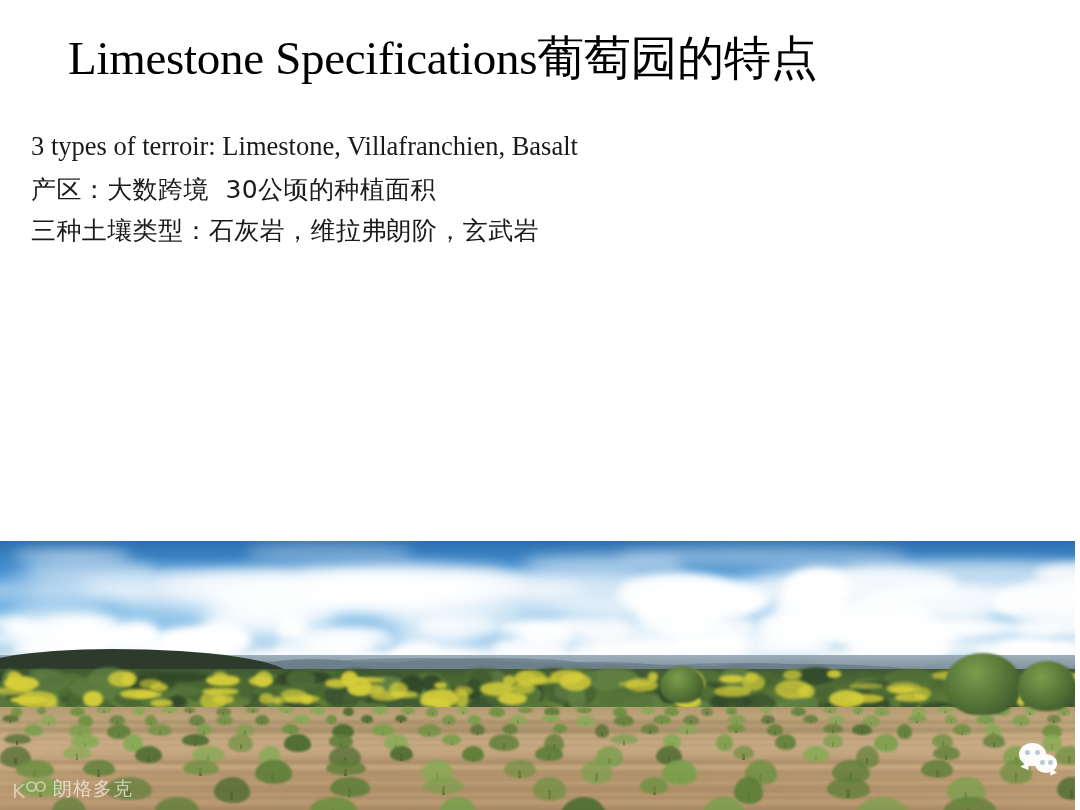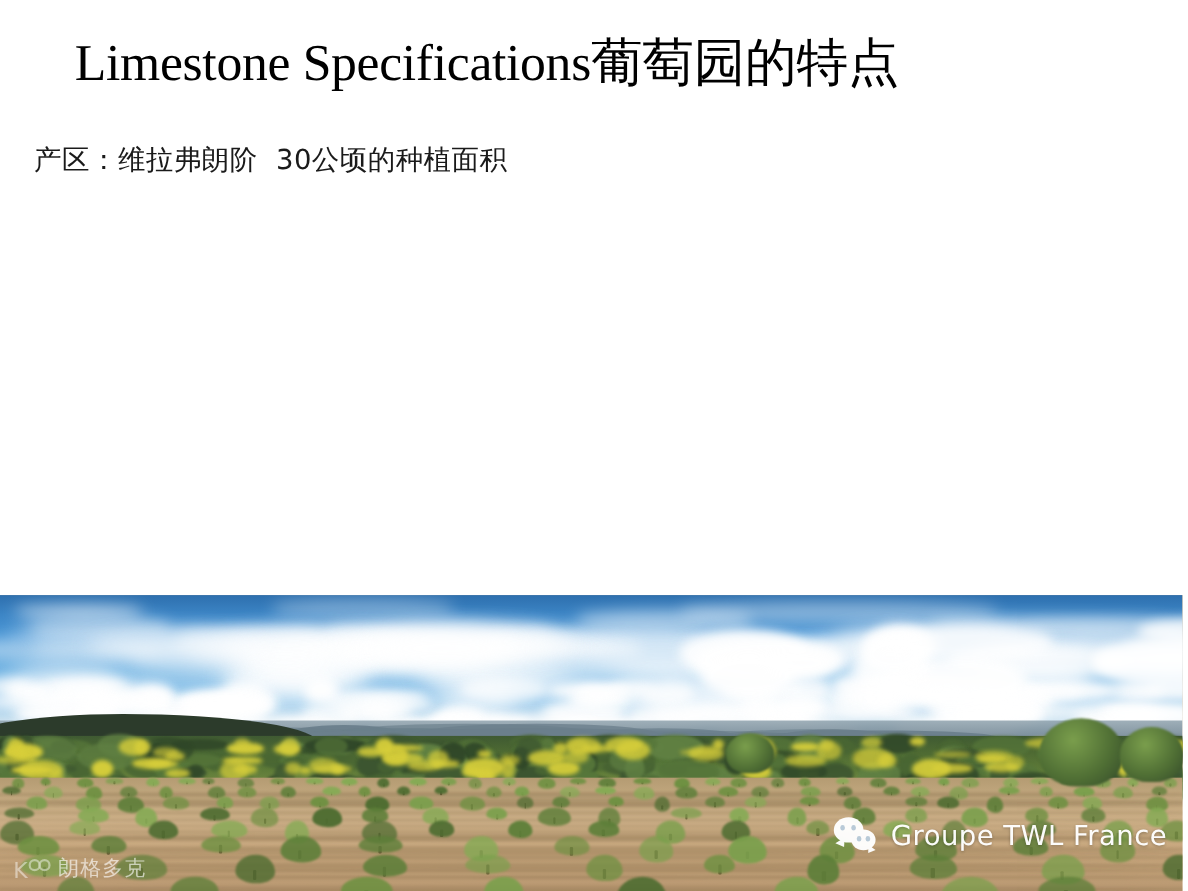--- a/index.html
+++ b/index.html
@@ -261,21 +261,23 @@
   }
 </style>
 </head>
 <body>
 
 <div class="slide">
 
   <div class="slide-title">Limestone Specifications葡萄园的特点</div>
 
   <div class="body-block">
-    <p class="body-line cjk">产区：维拉弗朗阶  30公顷的种植面积</p>
+    <p class="body-line">3 types of terroir: Limestone, Villafranchien, Basalt</p>
+    <p class="body-line cjk">产区：大数跨境  30公顷的种植面积</p>
+    <p class="body-line cjk">三种土壤类型：石灰岩，维拉弗朗阶，玄武岩</p>
   </div>
 
   <div class="photo">
 
     <div class="sky"></div>
     <div id="clouds">
         <div class="cloud wisp" style="left: 710.312px; top: 39.1592px; width: 306.04px; height: 23.522px; opacity: 0.318307;"></div>
         <div class="cloud wisp" style="left: 157.73px; top: 34.5693px; width: 218.311px; height: 15.1416px; opacity: 0.478693;"></div>
         <div class="cloud wisp" style="left: 578.552px; top: 36.7503px; width: 283.035px; height: 16.4958px; opacity: 0.3312;"></div>
         <div class="cloud wisp" style="left: -35.2246px; top: 39.8889px; width: 180.194px; height: 19.0922px; opacity: 0.452572;"></div>
@@ -1133,21 +1135,20 @@
       <span class="wechat-icon">
         <span class="b1"></span>
         <span class="tail1"></span>
         <span class="b2"></span>
         <span class="tail2"></span>
         <span class="eye" style="left:6px;  top:7px;"></span>
         <span class="eye" style="left:16px; top:7px;"></span>
         <span class="eye" style="left:21px; top:17px;"></span>
         <span class="eye" style="left:29px; top:17px;"></span>
       </span>
-      <span>Groupe TWL France</span>
     </div>
 
     <div class="wm-dsk">
       <span class="dsk-mark">
         <span class="k">K</span>
         <span class="dot" style="left:14px; top:3px;  width:7px; height:7px;"></span>
         <span class="dot" style="left:23px; top:3px;  width:7px; height:7px;"></span>
       </span>
       <span>朗格多克</span>
     </div>

